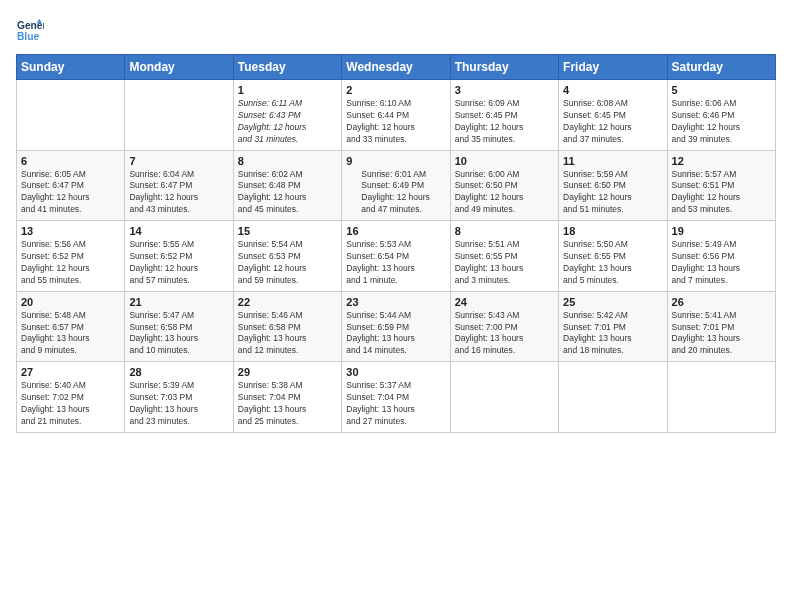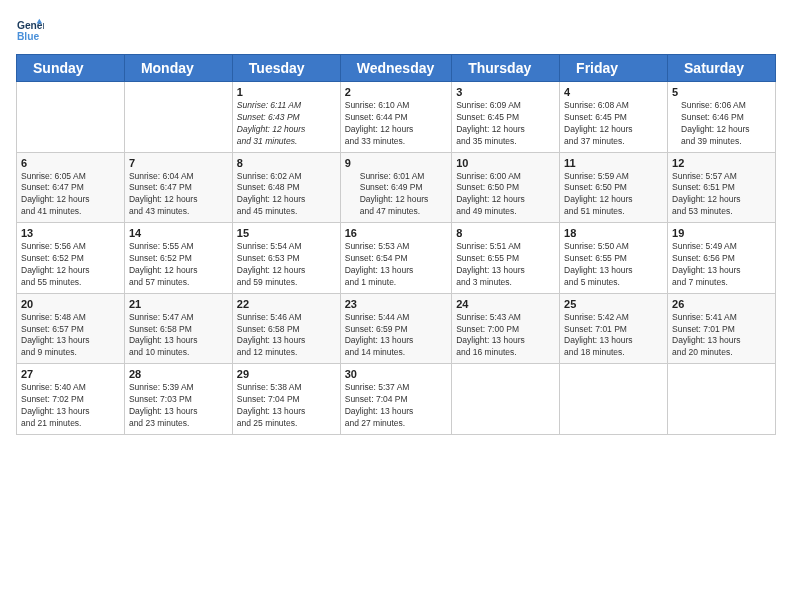--- a/index.html
+++ b/index.html
@@ -46,22 +46,22 @@
     }
     .calendar {
       width: 100%;
       border-collapse: collapse;
       font-size: 9.5px;
     }
     .calendar th {
       background-color: #3c78c8;
       color: white;
       text-align: left;
-      padding: 5px 16px;
-      font-size: 14px;
+      padding: 5px 4px;
+      font-size: 12px;
       font-weight: bold;
       border: 1px solid #2a60a8;
     }
     .calendar td {
       vertical-align: top;
       border: 1px solid #ccc;
       padding: 4px 4px;
       width: 107px;
       min-height: 75px;
       background: #fff;
@@ -146,21 +146,21 @@
           </td>
           <td>
             <span class="day-num">4</span>
             <div class="day-info" style="white-space: pre-line;">Sunrise: 6:08 AM
 Sunset: 6:45 PM
 Daylight: 12 hours
 and 37 minutes.</div>
           </td>
           <td>
             <span class="day-num">5</span>
-            <div class="day-info" style="white-space: pre-line; margin-left: 9px;">Sunrise: 6:06 AM
+            <div class="day-info" style="white-space: pre-line;">Sunrise: 6:06 AM
 Sunset: 6:46 PM
 Daylight: 12 hours
 and 39 minutes.</div>
           </td>
         </tr>
         <tr>
           <td>
             <span class="day-num">6</span>
             <div class="day-info" style="white-space: pre-line;">Sunrise: 6:05 AM
 Sunset: 6:47 PM

